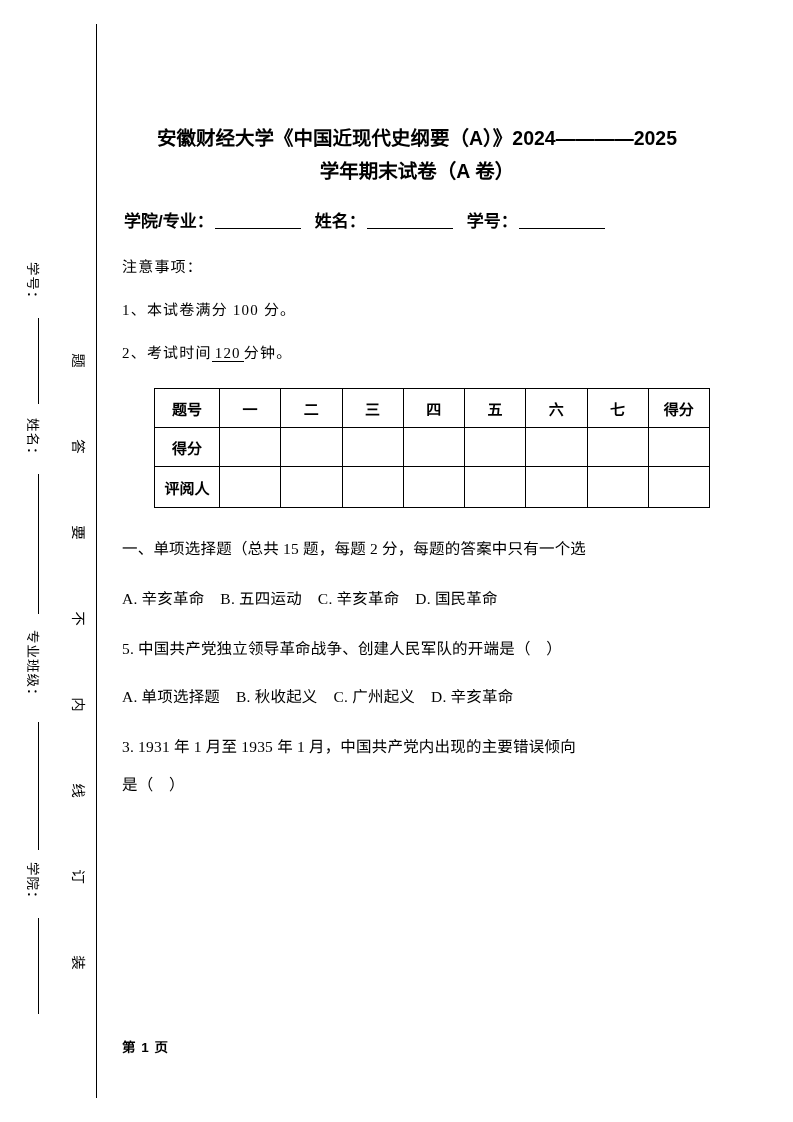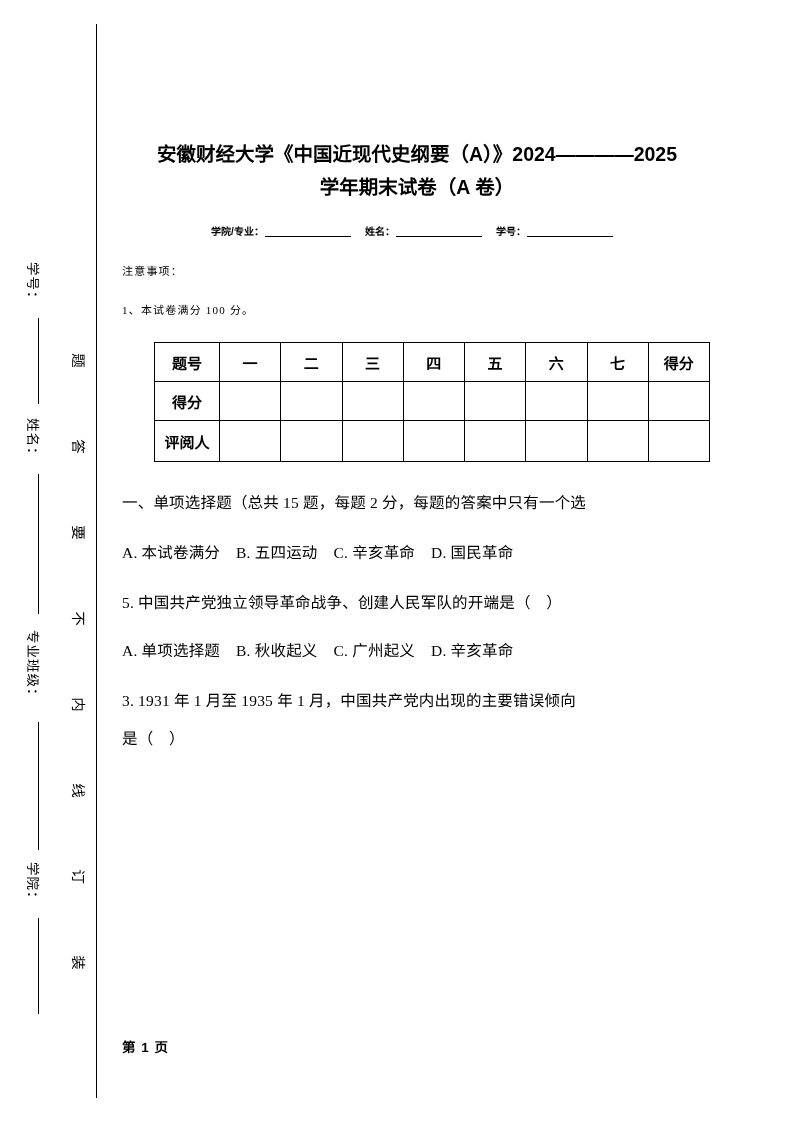--- a/index.html
+++ b/index.html
@@ -87,60 +87,60 @@
   
   .body-col {
     position: absolute;
     left: 122px;
     top: 0;
     width: 590px;
   }
 
   
   .doc-title {
-    margin: 16px;
+    margin: 0;
     padding-top: 122px;
     font-family: "Liberation Sans", "DejaVu Sans", sans-serif;
     font-weight: bold;
     font-size: 19.5px;
     line-height: 33px;
     text-align: center;
     letter-spacing: 0px;
   }
   .doc-title .line2 {
     display: block;
   }
 
   
   .ident-row {
     margin-top: 19px;
-    text-align: center;
+    text-align: left;
     font-family: "Liberation Sans", "DejaVu Sans", sans-serif;
     font-weight: bold;
-    font-size: 10px;
+    font-size: 17px;
     white-space: nowrap;
   }
   .ident-field {
     display: inline-block;
     margin: 0 2px;
   }
   .ident-field .fld-label { }
   .ident-field .fld-blank {
     display: inline-block;
     width: 86px;
     border-bottom: 1.4px solid #000;
     vertical-align: -2px;
     margin-left: 1px;
     margin-right: 10px;
   }
 
   
   .notice {
     margin-top: 28px;
-    font-size: 11px;
+    font-size: 15px;
     line-height: 1;
   }
   .notice-line {
     margin: 0 0 28px 0;
     letter-spacing: 1.2px;
   }
   .notice-line:last-child { margin-bottom: 0; }
   .u-blank {
     display: inline-block;
     border-bottom: 1.1px solid #000;
@@ -263,20 +263,21 @@
       </span><span class="ident-field">
         <span class="fld-label">姓名：</span><span class="fld-blank"></span>
       </span><span class="ident-field">
         <span class="fld-label">学号：</span><span class="fld-blank"></span>
       </span>
     </div>
 
     <div class="notice">
       <p class="notice-line">注意事项：</p>
       <p class="notice-line">1、本试卷满分 100 分。</p>
+      <p class="notice-line"><span>2、考试时间</span><span class="u-blank">120</span><span>分钟。</span></p>
     </div>
 
     <div class="score-table-wrap">
       <table class="score-table">
         <tbody>
           <tr class="r-head">
             <td class="rowhead">题号</td>
             <td>一</td>
             <td>二</td>
             <td>三</td>
@@ -312,21 +313,21 @@
       </table>
     </div>
 
     <div class="section">
       <div class="sec-head">
         <div>一、单项选择题（总共 15 题，每题 2 分，每题的答案中只有一个选</div>
       </div>
 
       <div class="q-block">
         <div class="q-opts">
-          <span class="opt">A. 本试卷满分</span><span class="opt">B. 五四运动</span><span class="opt">C. 辛亥革命</span><span class="opt">D. 国民革命</span>
+          <span class="opt">A. 辛亥革命</span><span class="opt">B. 五四运动</span><span class="opt">C. 辛亥革命</span><span class="opt">D. 国民革命</span>
         </div>
       </div>
 
       <div class="q-block">
         <div class="q-stem">5. 中国共产党独立领导革命战争、创建人民军队的开端是（　）</div>
         <div class="q-opts">
           <span class="opt">A. 单项选择题</span><span class="opt">B. 秋收起义</span><span class="opt">C. 广州起义</span><span class="opt">D. 辛亥革命</span>
         </div>
       </div>
 

